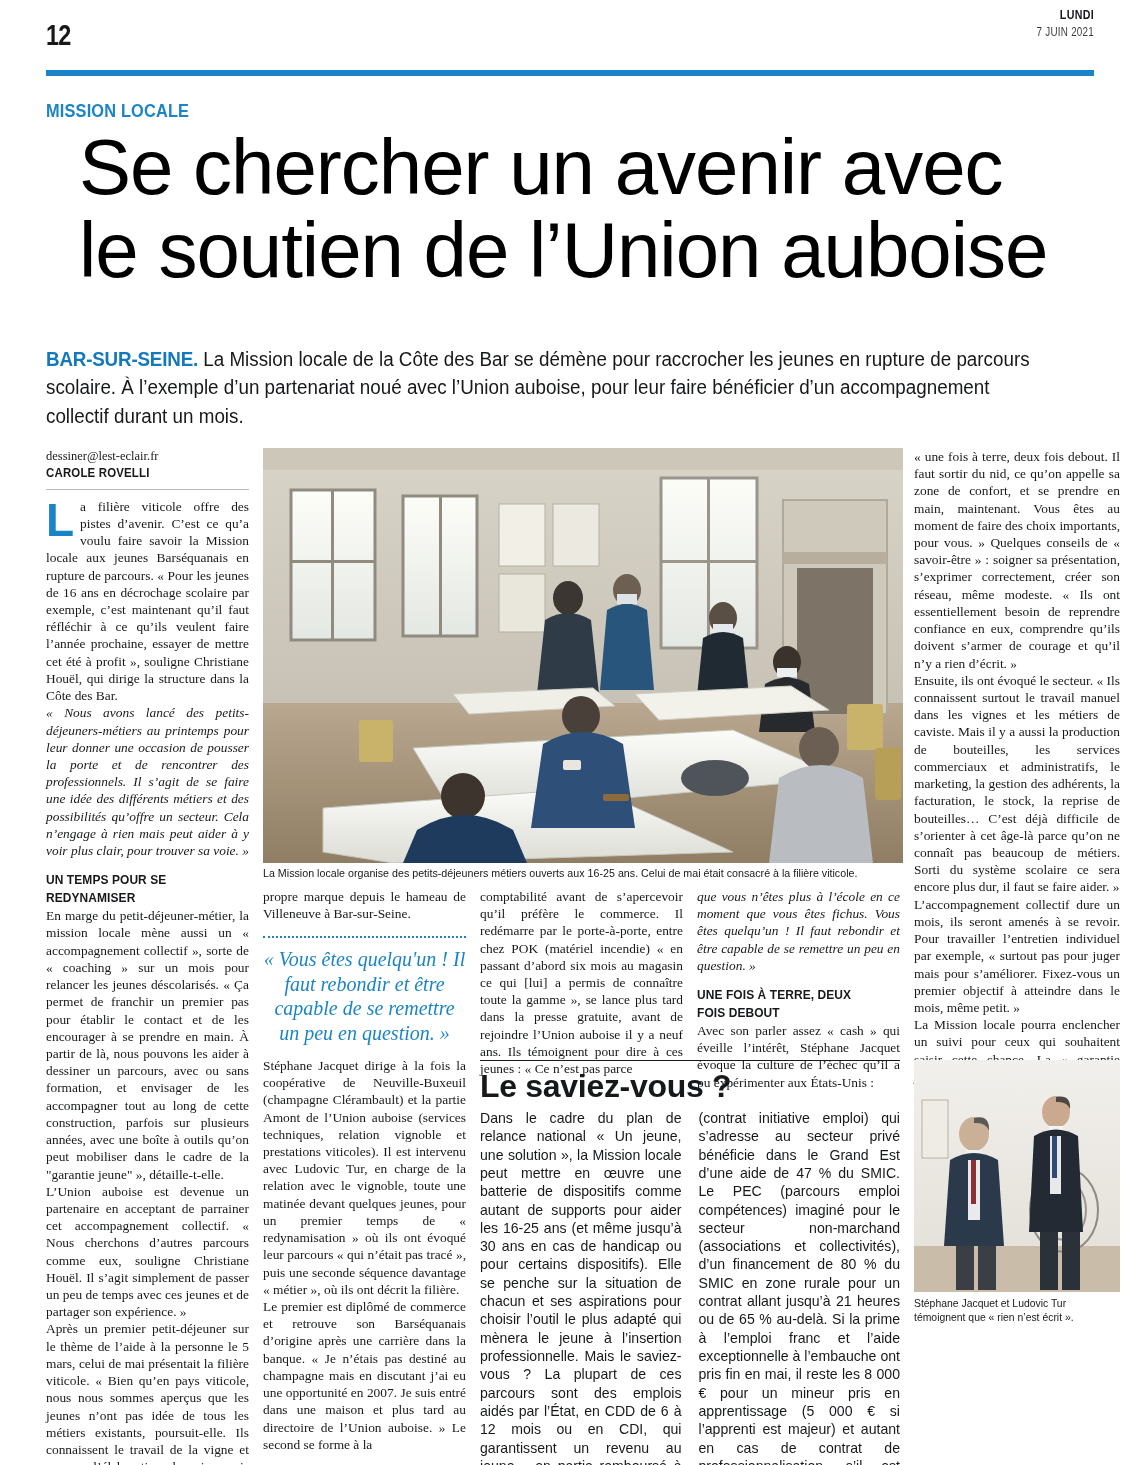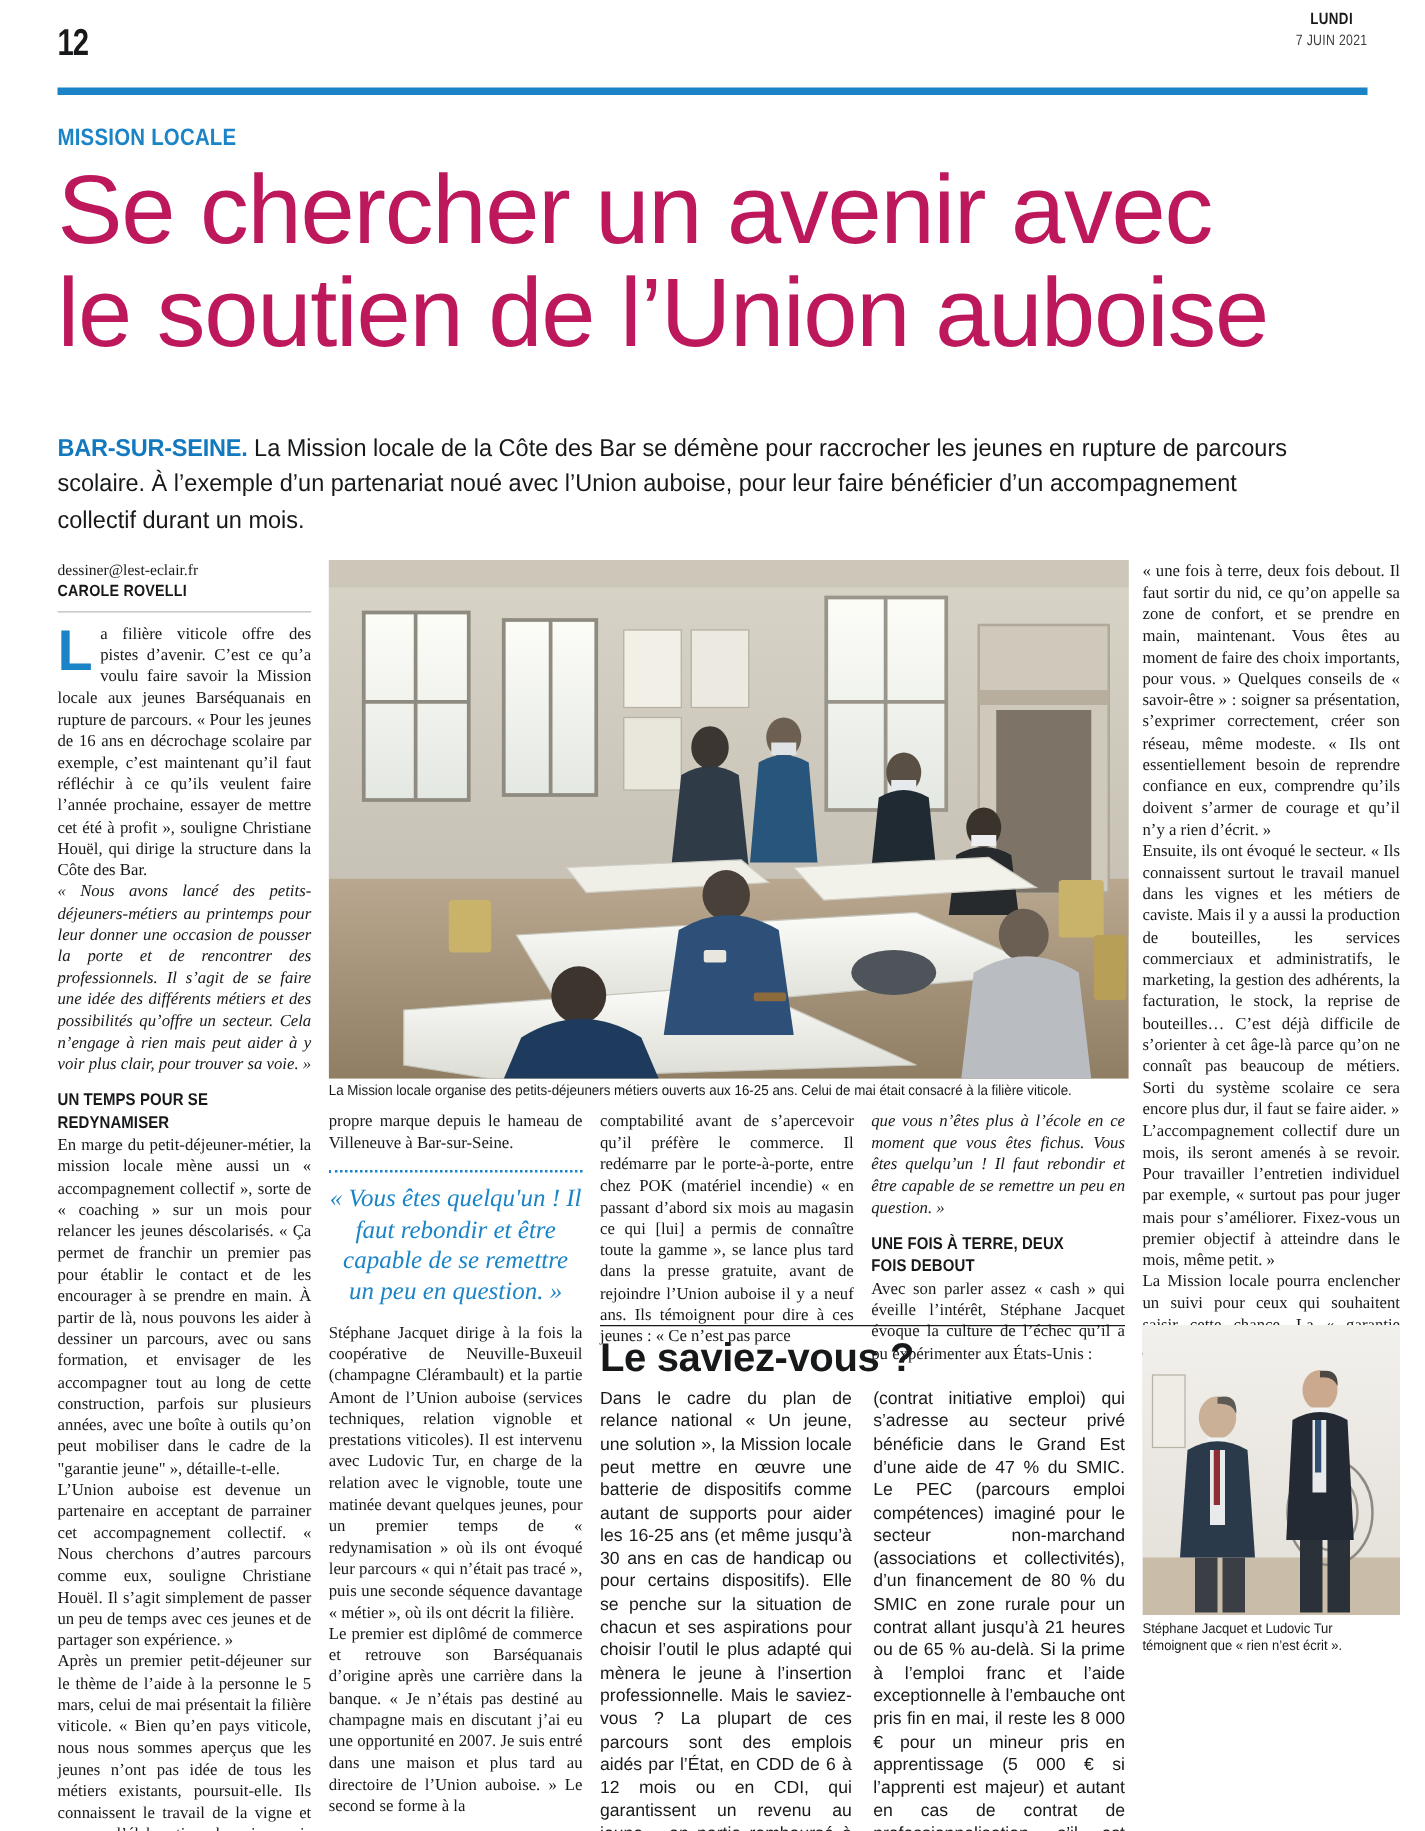--- a/index.html
+++ b/index.html
@@ -51,21 +51,21 @@
   .mt-bold{
     color:#1279bf;
     font-weight:bold;
     font-size:46px;
     display:inline-block;
     transform:scaleX(.80);transform-origin:left center;
     letter-spacing:-0.5px;
   }
   .dateblock{
     position:absolute;right:0;top:6px;
-    text-align:center;
+    text-align:right;
     line-height:1.35;
   }
   .dateblock .dow{
     font-weight:bold;font-size:13px;letter-spacing:.4px;
     transform:scaleX(.82);transform-origin:right center;
     display:block;
   }
   .dateblock .dmy{
     font-size:12px;letter-spacing:.3px;color:#3a3d40;
     transform:scaleX(.82);transform-origin:right center;
@@ -85,21 +85,22 @@
     letter-spacing:.2px;
     transform:scaleX(.86);transform-origin:left center;
   }
   .headline{
     margin-top:4px;
     font-family:"Liberation Sans", sans-serif;
     font-weight:normal;
     font-size:78px;
     line-height:1.07;
     letter-spacing:-1px;
-    color:#be185d;
+    color:#000000;
+    margin-left:33px;
   }
   .headline span{display:block;}
 
   
   .chapeau{
     margin-top:28px;
     font-size:19.5px;
     line-height:1.45;
     color:#16181a;
     transform:scaleX(.965);transform-origin:left center;

